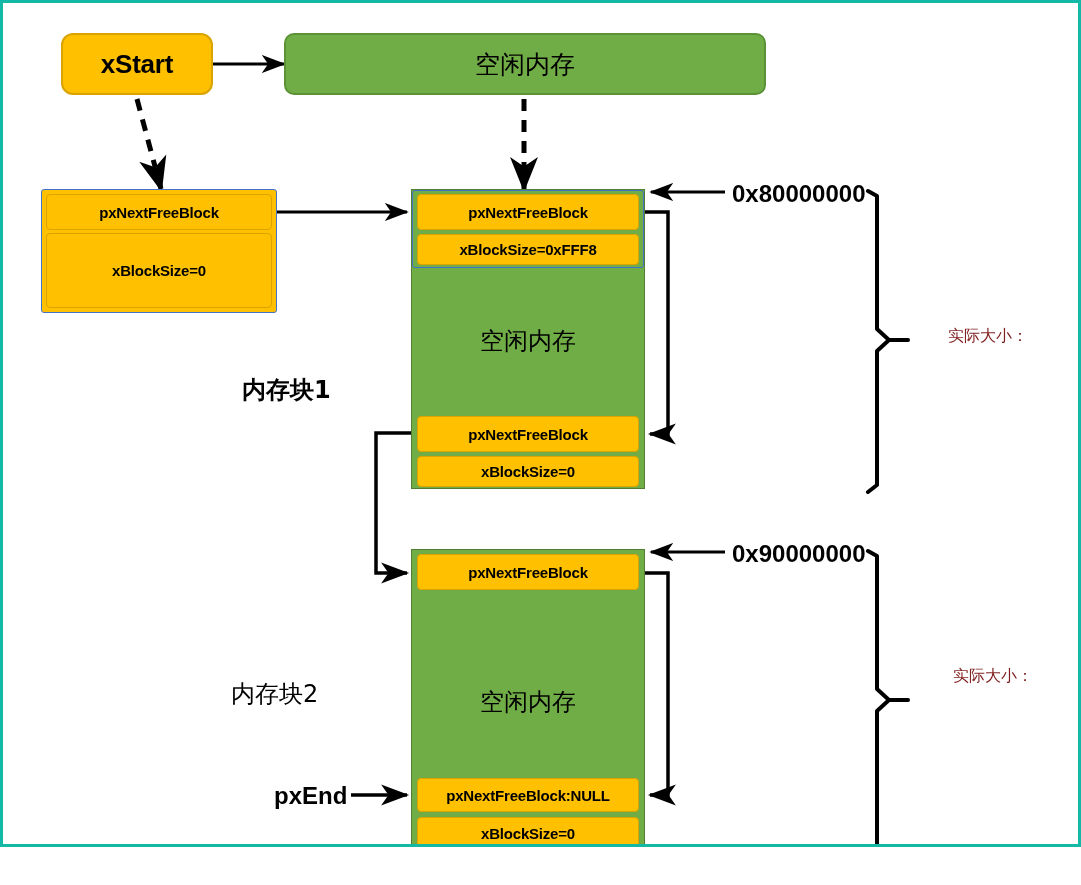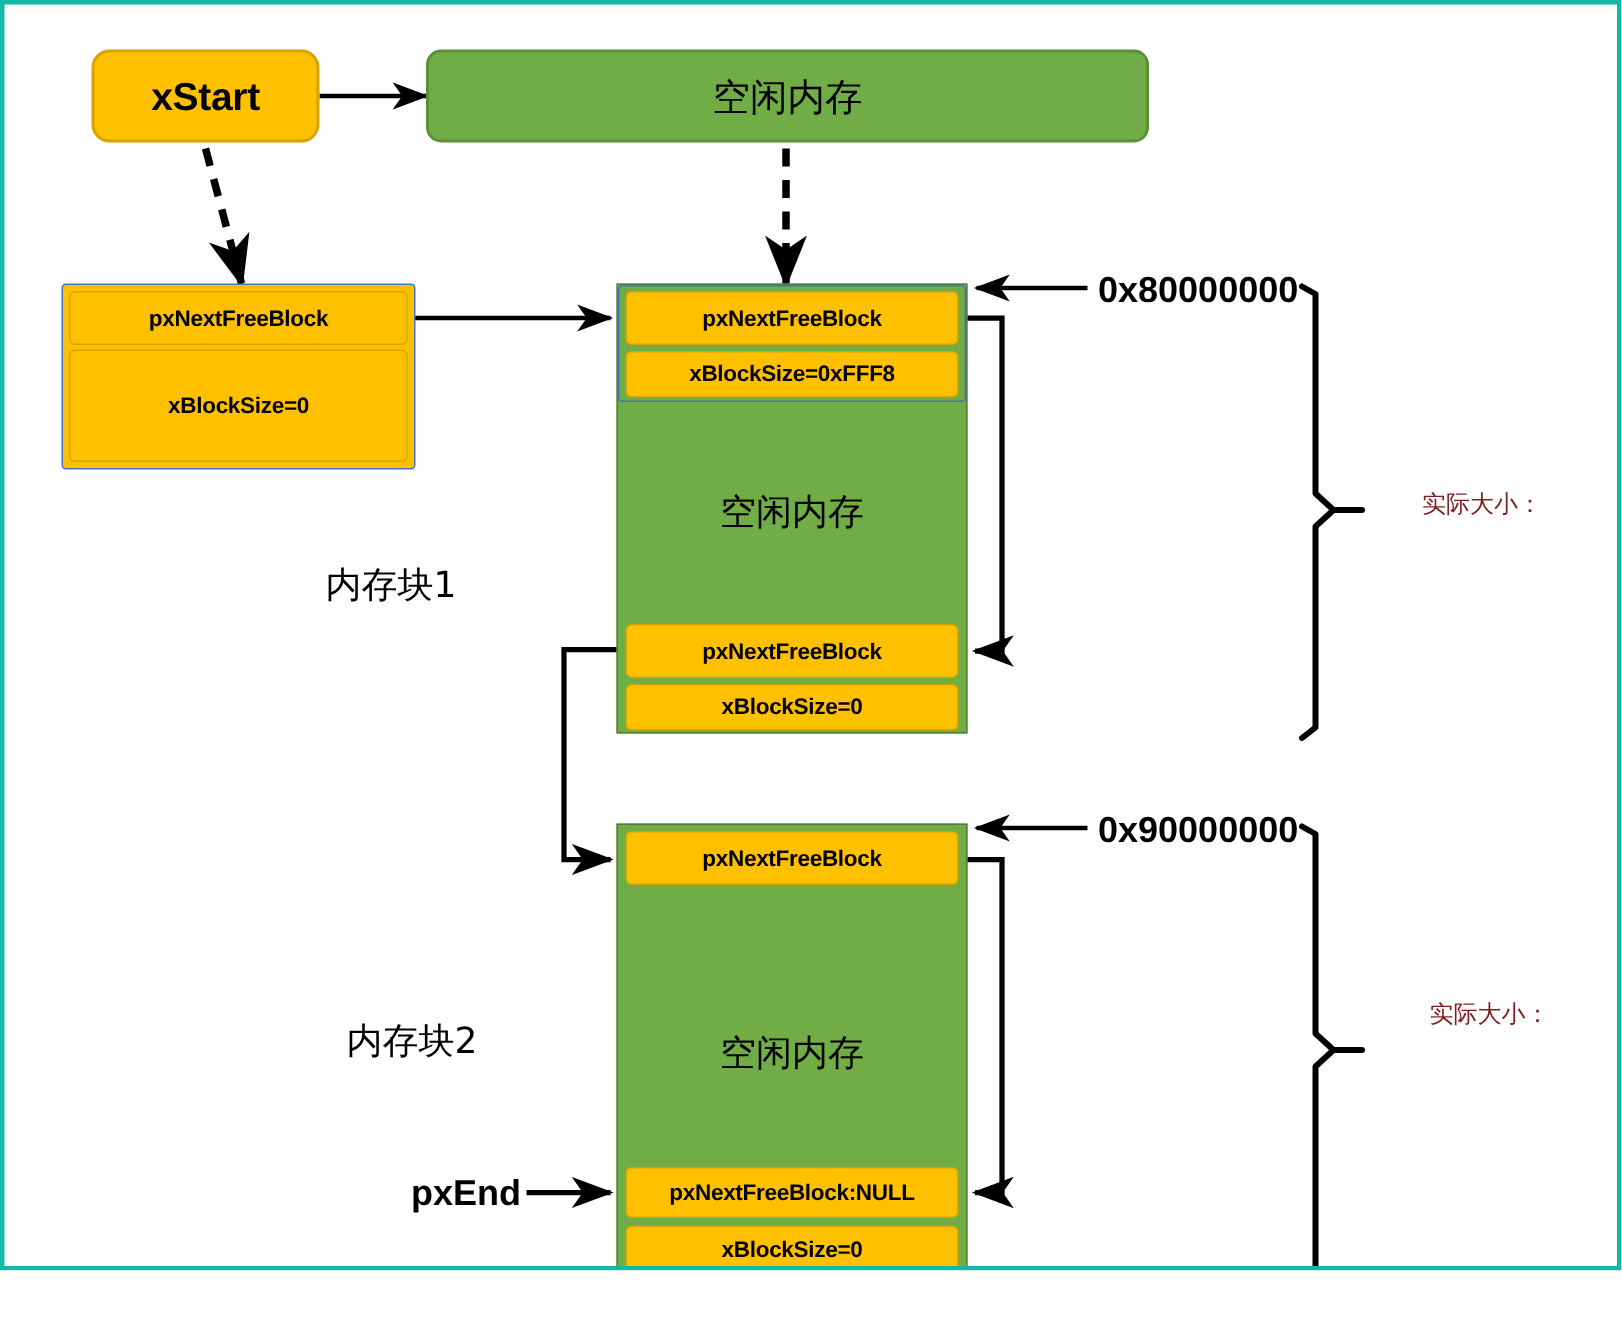--- a/index.html
+++ b/index.html
@@ -182,21 +182,21 @@
   <div class="node cjk" style="left:412px; top:266px; width:226px; height:144px; color:#000; font-size:24px;">
     <span>空闲内存</span>
   </div>
   <div class="node slot" style="left:414px; top:413px; width:222px; height:36px;">
     <span>pxNextFreeBlock</span>
   </div>
   <div class="node slot" style="left:414px; top:453px; width:222px; height:31px;">
     <span>xBlockSize=0</span>
   </div>
 
-  <div class="plain-label cjk" style="left:214px; top:371px;">内存块1</div>
+  <div class="plain-label cjk" style="left:239px; top:371px;font-weight:bold;">内存块1</div>
 
   <div class="mono-label" style="left:729px; top:177px;">0x80000000</div>
 
   <div class="brace-label cjk" style="left:905px; top:321px; width:160px;">
     <div>实际大小：</div>
   </div>
 
   <div class="green-container" style="left:408px; top:546px; width:234px; height:300px;">
   </div>
   <div class="node slot" style="left:414px; top:551px; width:222px; height:36px;">

